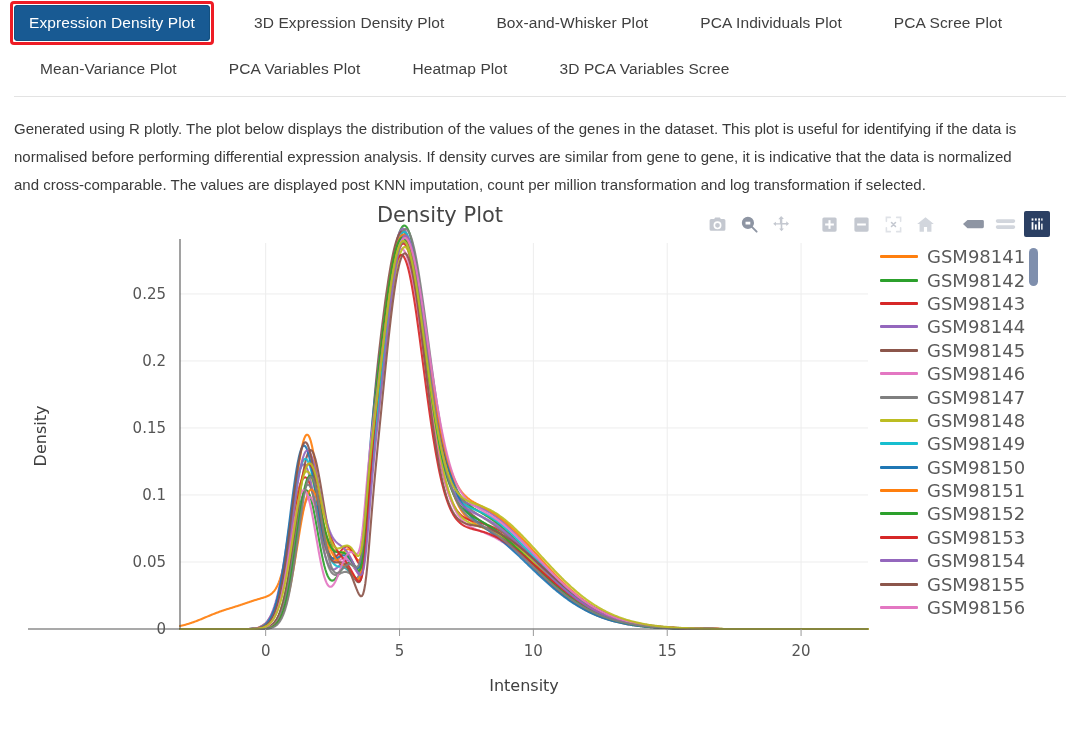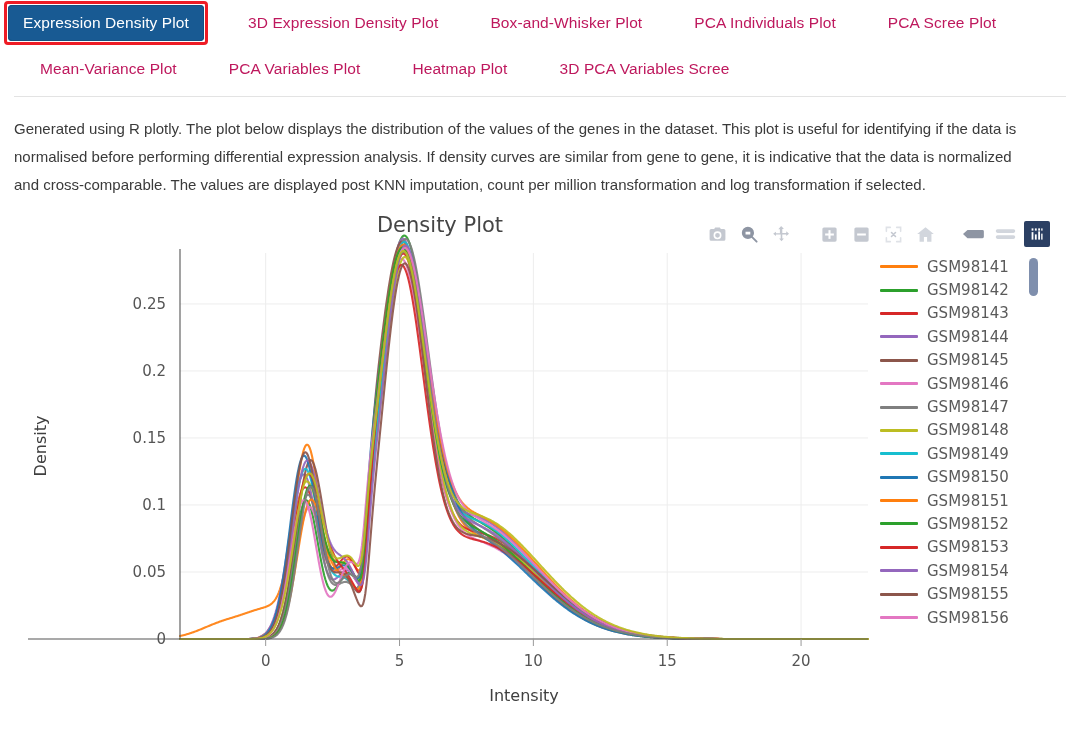--- a/index.html
+++ b/index.html
@@ -16,28 +16,28 @@
     position: relative;
   }
 
   
   .tabs-wrap {
     padding: 0;
   }
   .tab-row {
     display: flex;
     align-items: center;
-    padding-left: 8px;
+    padding-left: 14px;
   }
   .tab-row-1 { height: 46px; }
   .tab-row-2 { height: 46px; padding-left: 26px; }
 
   .tab {
     font-size: 15.5px;
-    color: #be185d;
+    color: #404040;
     padding: 7px 14px;
     white-space: nowrap;
     cursor: pointer;
     letter-spacing: 0.1px;
   }
   .tab-row-1 .tab { margin-right: 24px; }
   .tab-row-2 .tab { margin-right: 24px; }
 
   .tab.active {
     background: #185a93;
@@ -71,21 +71,21 @@
     margin: 18px 14px 0 14px;
     font-size: 15px;
     line-height: 28px;
     color: #3a3a3a;
     max-width: 1010px;
   }
 
   
   .plot-container {
     position: relative;
-    margin-top: 14px;
+    margin-top: 4px;
     width: 1080px;
     height: 505px;
   }
   .plot-title {
     position: absolute;
     top: 0px;
     left: 0;
     width: 880px;
     text-align: center;
     font-size: 21px;
@@ -140,21 +140,21 @@
     cursor: pointer;
   }
   .legend-swatch {
     width: 38px;
     height: 3px;
     border-radius: 1px;
     margin-right: 9px;
     flex: 0 0 auto;
   }
   .legend-label {
-    font-size: 15px;
+    font-size: 18px;
     color: #5a5a5a;
     font-family: "DejaVu Sans", sans-serif;
     white-space: nowrap;
   }
   .legend-item.clipped { opacity: 0.25; }
 
   .legend-scroll-track {
     position: absolute;
     left: 1028px;
     top: 42px;

